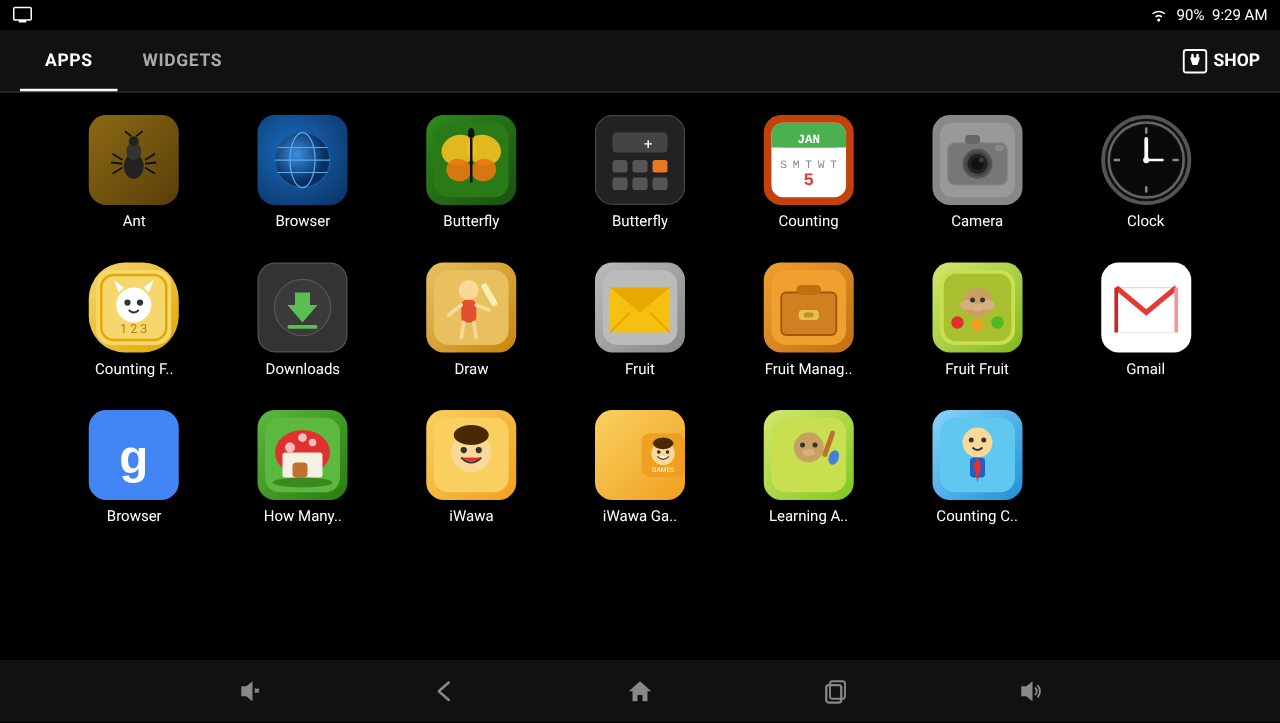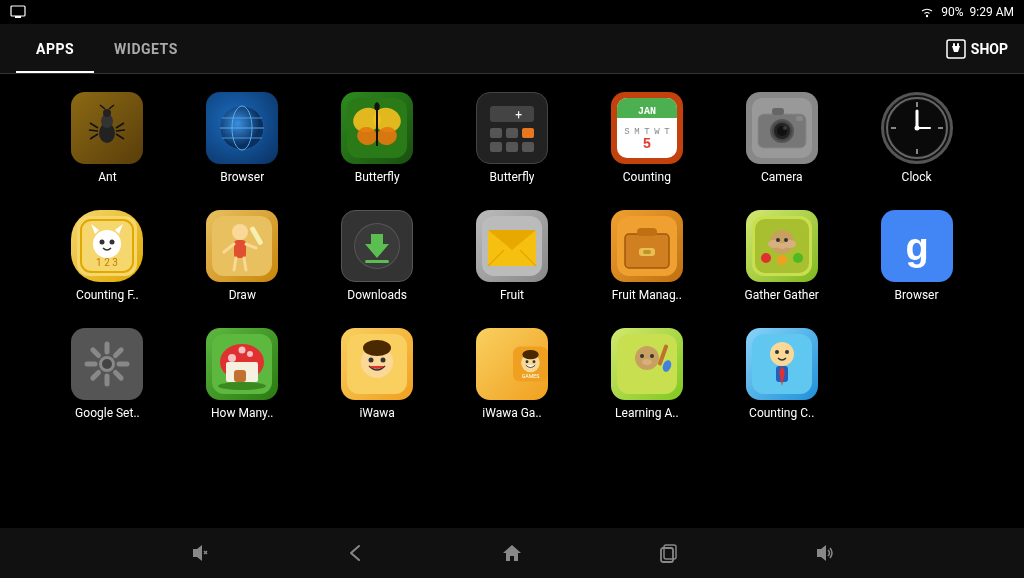--- a/index.html
+++ b/index.html
@@ -351,51 +351,51 @@
         <circle cx="25" cy="26" r="2.5" fill="#333"></circle>
         <circle cx="35" cy="26" r="2.5" fill="#333"></circle>
         <path d="M26 32 Q30 36 34 32" stroke="#333" stroke-width="1.5" fill="none"></path>
         <text x="30" y="50" font-size="10" fill="#c47a00" text-anchor="middle">1 2 3</text>
       </svg>
     </div>
     <span class="app-label">Counting F..</span>
   </div>
 
   <div class="app-item">
+    <div class="app-icon icon-downloads">
+      <svg width="60" height="60" viewBox="0 0 60 60">
+        <rect width="60" height="60" rx="12" fill="#333"></rect>
+        <circle cx="30" cy="30" r="22" fill="none" stroke="#555" stroke-width="2"></circle>
+        <circle cx="30" cy="30" r="22" fill="#3a3a3a"></circle>
+        <polygon points="30,42 18,28 24,28 24,18 36,18 36,28 42,28" fill="#5abf50"></polygon>
+        <rect x="18" y="44" width="24" height="3" rx="1.5" fill="#5abf50"></rect>
+      </svg>
+    </div>
+    <span class="app-label">Downloads</span>
+  </div>
+
+  <div class="app-item">
     <div class="app-icon icon-draw">
       <svg width="60" height="60" viewBox="0 0 60 60">
         <rect width="60" height="60" rx="12" fill="#e8c060"></rect>
 
         <circle cx="28" cy="16" r="8" fill="#f9d898"></circle>
         <rect x="22" y="24" width="12" height="18" rx="4" fill="#e05030"></rect>
         <line x1="22" y1="28" x2="12" y2="36" stroke="#f9d898" stroke-width="3" stroke-linecap="round"></line>
         <line x1="34" y1="28" x2="44" y2="32" stroke="#f9d898" stroke-width="3" stroke-linecap="round"></line>
         <line x1="24" y1="42" x2="22" y2="54" stroke="#f9d898" stroke-width="3" stroke-linecap="round"></line>
         <line x1="32" y1="42" x2="34" y2="54" stroke="#f9d898" stroke-width="3" stroke-linecap="round"></line>
 
         <rect x="42" y="10" width="5" height="20" rx="2" fill="#f5f0b0" transform="rotate(-30,44,20)"></rect>
       </svg>
     </div>
     <span class="app-label">Draw</span>
   </div>
 
   <div class="app-item">
-    <div class="app-icon icon-downloads">
-      <svg width="60" height="60" viewBox="0 0 60 60">
-        <rect width="60" height="60" rx="12" fill="#333"></rect>
-        <circle cx="30" cy="30" r="22" fill="none" stroke="#555" stroke-width="2"></circle>
-        <circle cx="30" cy="30" r="22" fill="#3a3a3a"></circle>
-        <polygon points="30,42 18,28 24,28 24,18 36,18 36,28 42,28" fill="#5abf50"></polygon>
-        <rect x="18" y="44" width="24" height="3" rx="1.5" fill="#5abf50"></rect>
-      </svg>
-    </div>
-    <span class="app-label">Downloads</span>
-  </div>
-
-  <div class="app-item">
     <div class="app-icon icon-email">
       <svg width="60" height="60" viewBox="0 0 60 60">
         <rect width="60" height="60" rx="12" fill="#bbb"></rect>
 
         <rect x="6" y="14" width="48" height="36" rx="4" fill="#f5c010"></rect>
         <polygon points="6,14 30,34 54,14" fill="#e8a800"></polygon>
         <line x1="6" y1="50" x2="22" y2="34" stroke="#e8a800" stroke-width="1.5"></line>
         <line x1="54" y1="50" x2="38" y2="34" stroke="#e8a800" stroke-width="1.5"></line>
       </svg>
     </div>
@@ -429,55 +429,48 @@
         <ellipse cx="38" cy="28" rx="6" ry="4" fill="#d8b080"></ellipse>
         <circle cx="26" cy="24" r="2" fill="#333"></circle>
         <circle cx="34" cy="24" r="2" fill="#333"></circle>
         <ellipse cx="30" cy="30" rx="5" ry="3" fill="#d8b080"></ellipse>
 
         <circle cx="14" cy="42" r="5" fill="#e03030"></circle>
         <circle cx="30" cy="44" r="5" fill="#f0a020"></circle>
         <circle cx="46" cy="42" r="5" fill="#50b820"></circle>
       </svg>
     </div>
-    <span class="app-label">Gather Gather</span>
-  </div>
-
+    <span class="app-label">Fruit Fruit</span>
+  </div>
+
+  <div class="app-item">
+    <div class="app-icon icon-gmail">
+      <svg width="60" height="60" viewBox="0 0 60 60">
+        <rect width="60" height="60" rx="12" fill="#fff"></rect>
+        <rect x="6" y="14" width="48" height="36" rx="3" fill="#fff" stroke="#ddd" stroke-width="1"></rect>
+
+        <polygon points="6,14 30,32 54,14 54,50 6,50" fill="#fff"></polygon>
+        <path d="M6 14 L30 34 L54 14" stroke="#e53935" stroke-width="4" fill="none"></path>
+        <line x1="6" y1="14" x2="6" y2="50" stroke="#c62828" stroke-width="3"></line>
+        <line x1="54" y1="14" x2="54" y2="50" stroke="#ef9a9a" stroke-width="3"></line>
+      </svg>
+    </div>
+    <span class="app-label">Gmail</span>
+  </div>
 
   <div class="app-item">
     <div class="app-icon icon-google">
       <svg width="60" height="60" viewBox="0 0 60 60">
         <rect width="60" height="60" rx="12" fill="#4285f4"></rect>
         <text x="30" y="44" font-size="38" fill="#fff" text-anchor="middle" font-weight="bold" font-family="Arial">g</text>
       </svg>
     </div>
     <span class="app-label">Browser</span>
   </div>
 
-  <div class="app-item">
-    <div class="app-icon icon-googlesettings">
-      <svg width="60" height="60" viewBox="0 0 60 60">
-        <rect width="60" height="60" rx="12" fill="#555"></rect>
-
-        <circle cx="30" cy="30" r="8" fill="#888"></circle>
-        <circle cx="30" cy="30" r="5" fill="#444"></circle>
-        <g stroke="#888" stroke-width="5" stroke-linecap="round">
-          <line x1="30" y1="10" x2="30" y2="18"></line>
-          <line x1="30" y1="42" x2="30" y2="50"></line>
-          <line x1="10" y1="30" x2="18" y2="30"></line>
-          <line x1="42" y1="30" x2="50" y2="30"></line>
-          <line x1="15.86" y1="15.86" x2="21.52" y2="21.52"></line>
-          <line x1="38.48" y1="38.48" x2="44.14" y2="44.14"></line>
-          <line x1="44.14" y1="15.86" x2="38.48" y2="21.52"></line>
-          <line x1="21.52" y1="38.48" x2="15.86" y2="44.14"></line>
-        </g>
-      </svg>
-    </div>
-    <span class="app-label">Google Set..</span>
-  </div>
 
   <div class="app-item">
     <div class="app-icon icon-howmany">
       <svg width="60" height="60" viewBox="0 0 60 60">
         <rect width="60" height="60" rx="12" fill="#5db840"></rect>
 
         <ellipse cx="30" cy="28" rx="22" ry="18" fill="#e03030"></ellipse>
         <rect x="14" y="28" width="32" height="20" rx="2" fill="#f5f0e0"></rect>
         <rect x="22" y="36" width="12" height="12" rx="3" fill="#c07030"></rect>
         <circle cx="20" cy="24" r="4" fill="#fff" opacity="0.7"></circle>

